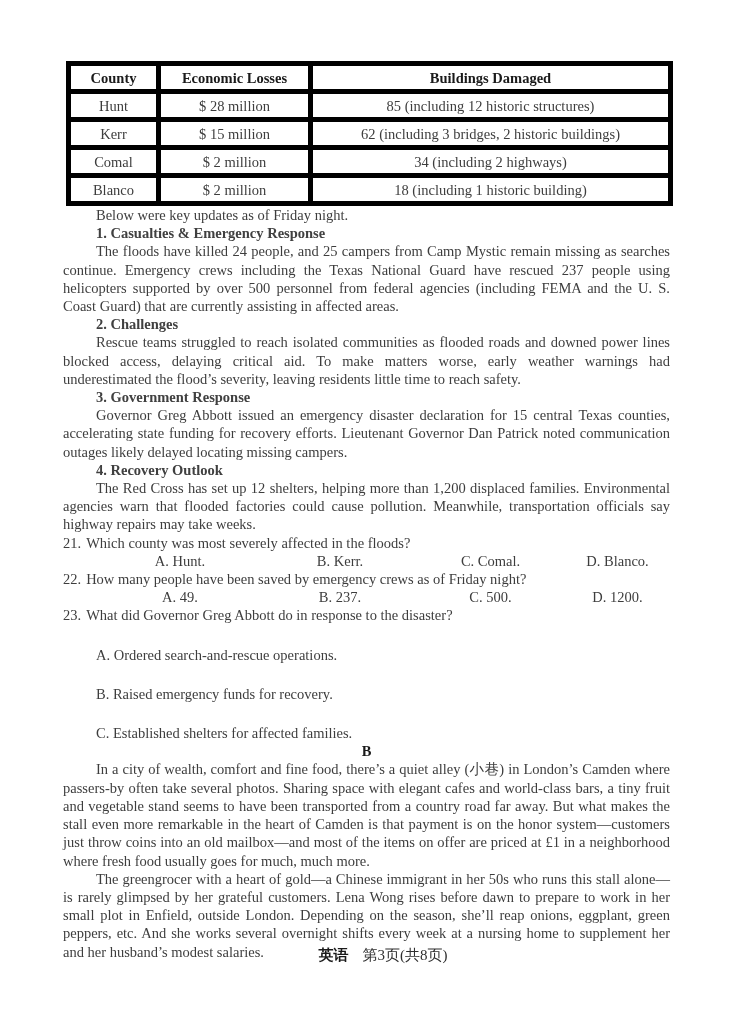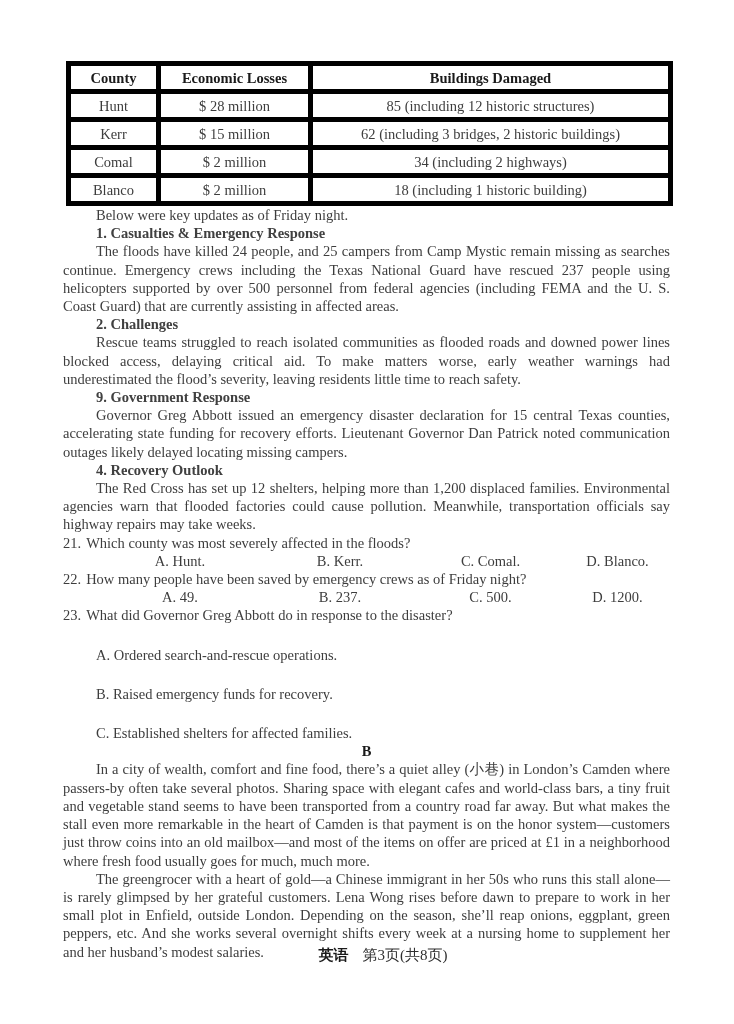--- a/index.html
+++ b/index.html
@@ -123,21 +123,21 @@
     </table>
 
     <p class="para">Below were key updates as of Friday night.</p>
 
     <p class="section-heading">1. Casualties &amp; Emergency Response</p>
     <p class="para">The floods have killed 24 people, and 25 campers from Camp Mystic remain missing as searches continue. Emergency crews including the Texas National Guard have rescued 237 people using helicopters supported by over 500 personnel from federal agencies (including FEMA and the U. S. Coast Guard) that are currently assisting in affected areas.</p>
 
     <p class="section-heading">2. Challenges</p>
     <p class="para">Rescue teams struggled to reach isolated communities as flooded roads and downed power lines blocked access, delaying critical aid. To make matters worse, early weather warnings had underestimated the flood’s severity, leaving residents little time to reach safety.</p>
 
-    <p class="section-heading">9. Government Response</p>
+    <p class="section-heading">3. Government Response</p>
     <p class="para">Governor Greg Abbott issued an emergency disaster declaration for 15 central Texas counties, accelerating state funding for recovery efforts. Lieutenant Governor Dan Patrick noted communication outages likely delayed locating missing campers.</p>
 
     <p class="section-heading">4. Recovery Outlook</p>
     <p class="para">The Red Cross has set up 12 shelters, helping more than 1,200 displaced families. Environmental agencies warn that flooded factories could cause pollution. Meanwhile, transportation officials say highway repairs may take weeks.</p>
 
     <div>
       <p class="question-stem"><span class="qnum">21.</span><span>Which county was most severely affected in the floods?</span></p>
       <div class="options-row">
         <span>A. Hunt.</span>
         <span>B. Kerr.</span>

